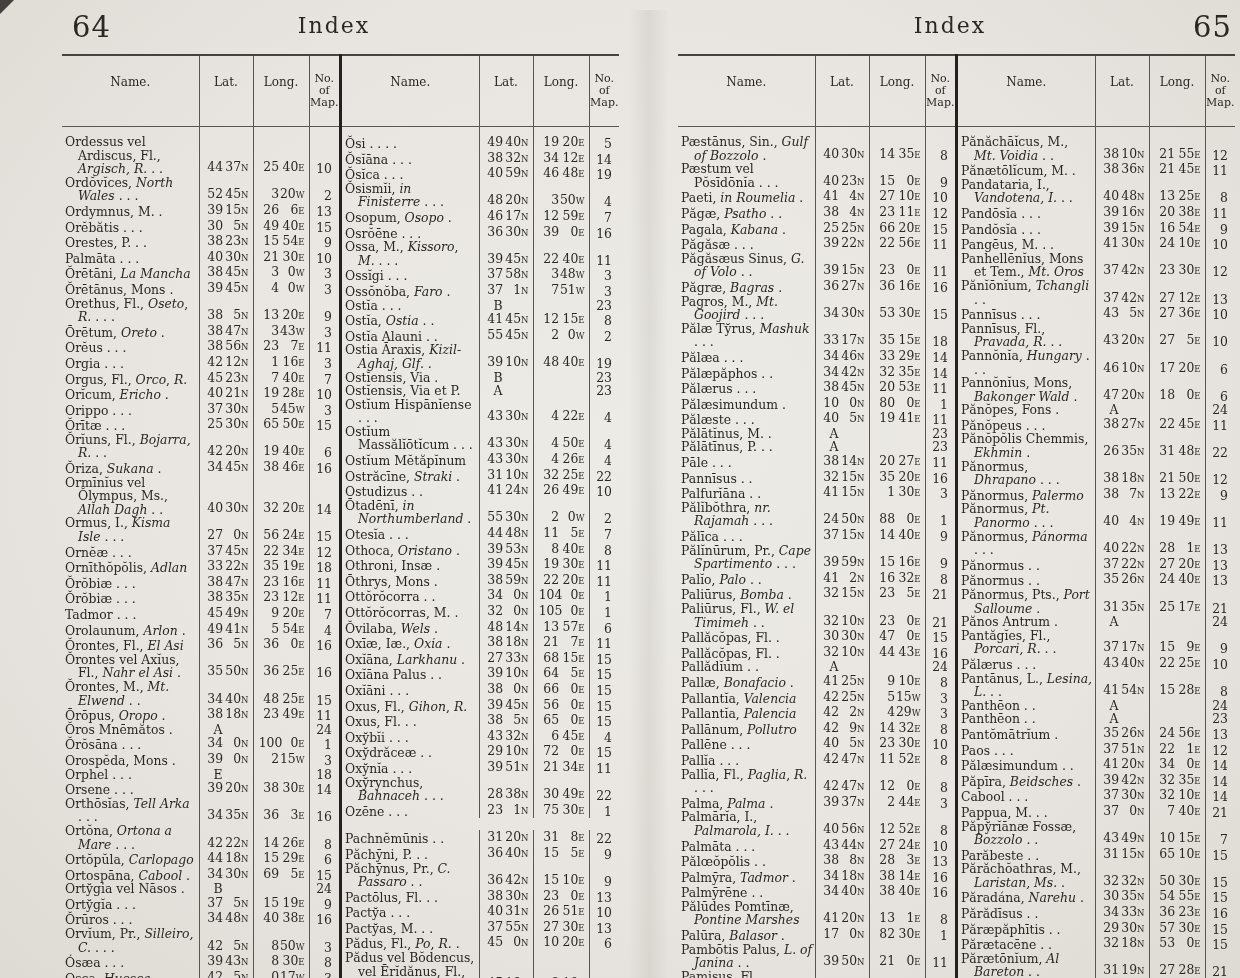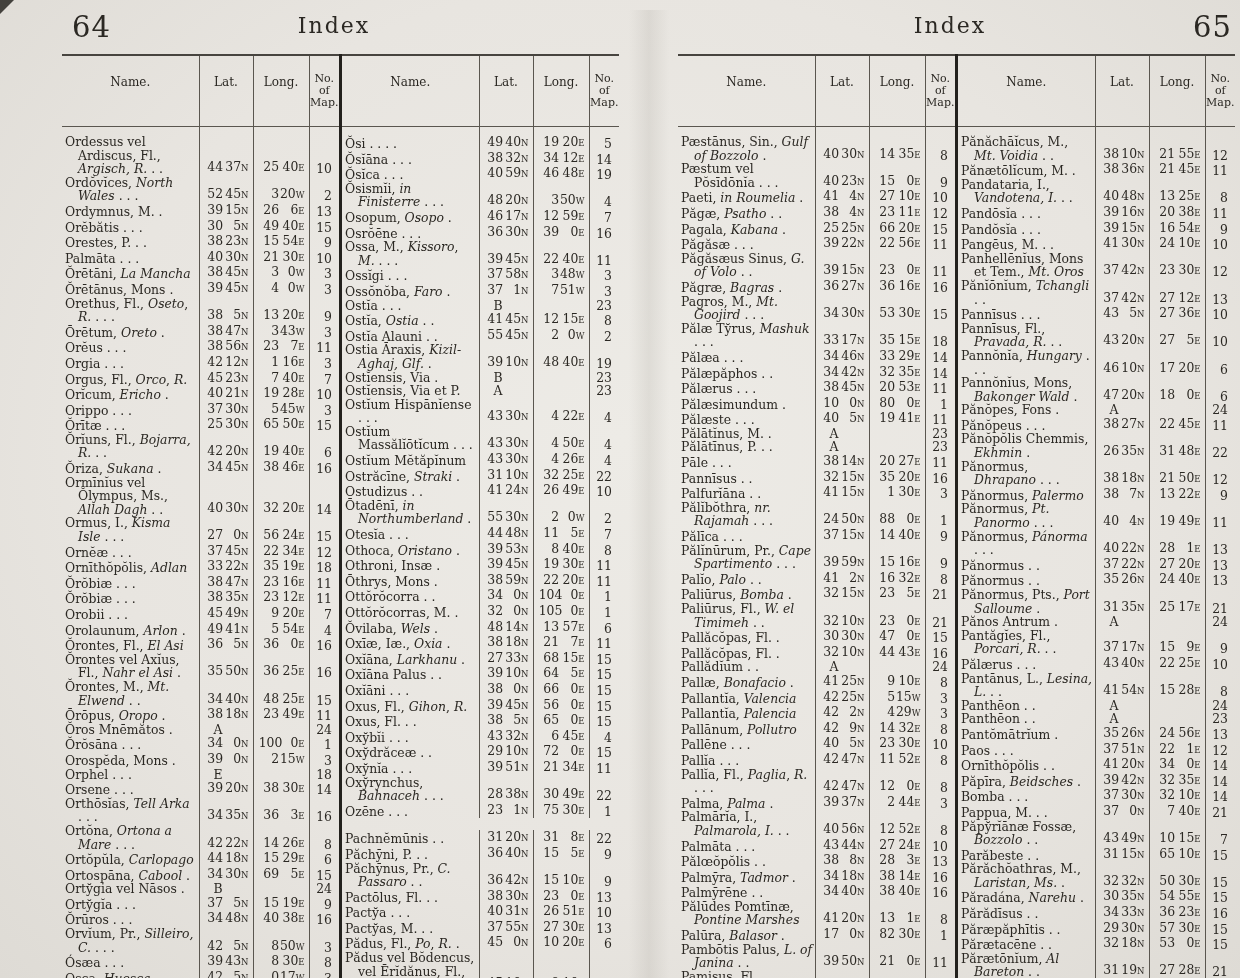--- a/index.html
+++ b/index.html
@@ -263,21 +263,21 @@
               <tr>
                 <td class="c-name">
                   <div class="nm">Ŏrŏbiæ . . .</div>
                 </td>
                 <td class="c-lat"><span class="deg">38</span><span class="min">35<span class="dir">N</span></span></td>
                 <td class="c-long"><span class="deg">23</span><span class="min">12<span class="dir">E</span></span></td>
                 <td class="c-map">11</td>
               </tr>
               <tr>
                 <td class="c-name">
-                  <div class="nm">Orobii . . .</div>
+                  <div class="nm">Tadmor . . .</div>
                 </td>
                 <td class="c-lat"><span class="deg">45</span><span class="min">49<span class="dir">N</span></span></td>
                 <td class="c-long"><span class="deg">9</span><span class="min">20<span class="dir">E</span></span></td>
                 <td class="c-map">7</td>
               </tr>
               <tr>
                 <td class="c-name">
                   <div class="nm">Orolaunum, <i>Arlon</i> .</div>
                 </td>
                 <td class="c-lat"><span class="deg">49</span><span class="min">41<span class="dir">N</span></span></td>
@@ -1507,37 +1507,37 @@
               <tr>
                 <td class="c-name">
                   <div class="nm">Paos . . .</div>
                 </td>
                 <td class="c-lat"><span class="deg">37</span><span class="min">51<span class="dir">N</span></span></td>
                 <td class="c-long"><span class="deg">22</span><span class="min">1<span class="dir">E</span></span></td>
                 <td class="c-map">12</td>
               </tr>
               <tr>
                 <td class="c-name">
-                  <div class="nm">Ornīthŏpŏlis . .</div>
+                  <div class="nm">Pălæsimundum . .</div>
                 </td>
                 <td class="c-lat"><span class="deg">41</span><span class="min">20<span class="dir">N</span></span></td>
                 <td class="c-long"><span class="deg">34</span><span class="min">0<span class="dir">E</span></span></td>
                 <td class="c-map">14</td>
               </tr>
               <tr>
                 <td class="c-name">
                   <div class="nm">Păpīra, <i>Beidsches</i> .</div>
                 </td>
                 <td class="c-lat"><span class="deg">39</span><span class="min">42<span class="dir">N</span></span></td>
                 <td class="c-long"><span class="deg">32</span><span class="min">35<span class="dir">E</span></span></td>
                 <td class="c-map">14</td>
               </tr>
               <tr>
                 <td class="c-name">
-                  <div class="nm">Bomba . . .</div>
+                  <div class="nm">Cabool . . .</div>
                 </td>
                 <td class="c-lat"><span class="deg">37</span><span class="min">30<span class="dir">N</span></span></td>
                 <td class="c-long"><span class="deg">32</span><span class="min">10<span class="dir">E</span></span></td>
                 <td class="c-map">14</td>
               </tr>
               <tr>
                 <td class="c-name">
                   <div class="nm">Pappua, M. . .</div>
                 </td>
                 <td class="c-lat"><span class="deg">37</span><span class="min">0<span class="dir">N</span></span></td>

